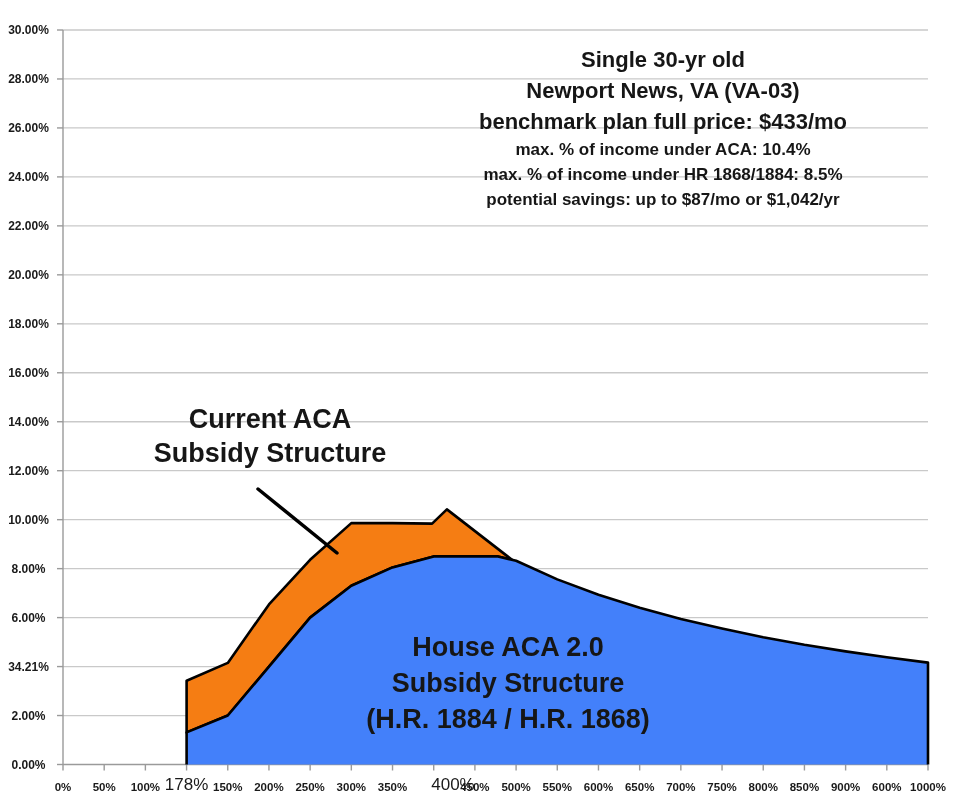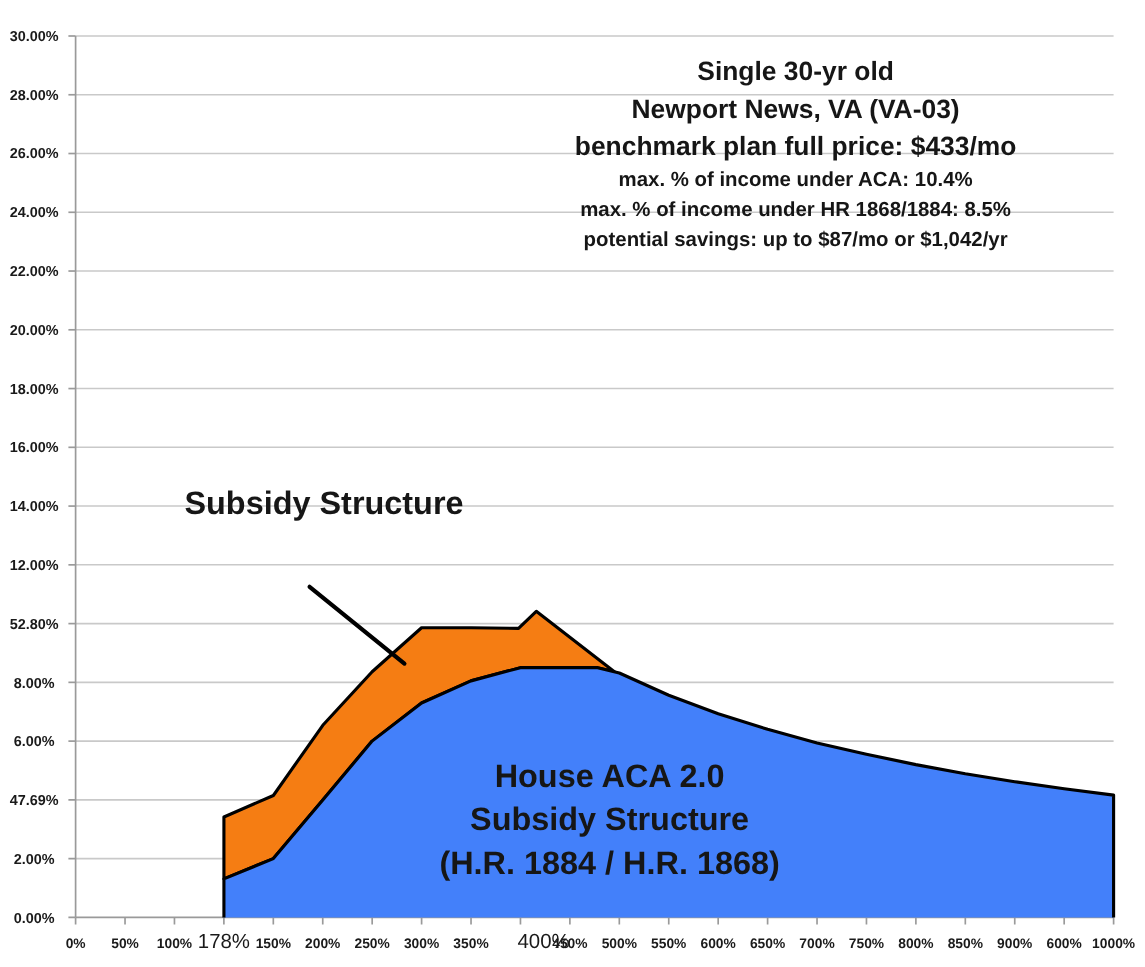--- a/index.html
+++ b/index.html
@@ -79,24 +79,24 @@
       <line x1="928" x2="928" y1="764.5" y2="770.5" stroke="#9A9A9A" stroke-width="1.4"></line>
       <path d="M186.6,680.8 L227.8,662.9 L269.0,604.4 L310.1,559.8 L351.3,523.1 L392.5,523.1 L432.1,523.6 L446.9,509.4 L512.0,559.8 L512.0,559.8 L498.0,556.4 L433.7,556.4 L392.5,567.4 L351.3,585.8 L310.1,617.6 L269.0,666.6 L227.8,715.5 L186.6,732.4 Z" fill="#F57D13" stroke="#000000" stroke-width="2.6" stroke-linejoin="round"></path>
       <path d="M186.6,764.5 L186.6,732.4 L227.8,715.5 L269.0,666.6 L310.1,617.6 L351.3,585.8 L392.5,567.4 L433.7,556.4 L498.0,556.4 L516.1,560.8 L557.3,579.4 L598.5,594.8 L639.7,607.8 L680.9,619.1 L722.0,628.6 L763.2,637.2 L804.4,644.8 L845.6,651.4 L886.8,657.3 L928.0,662.6 L928.0,764.5 Z" fill="#4380FA" stroke="none"></path>
       <path d="M186.6,764.5 L186.6,732.4 L227.8,715.5 L269.0,666.6 L310.1,617.6 L351.3,585.8 L392.5,567.4 L433.7,556.4 L498.0,556.4 L516.1,560.8 L557.3,579.4 L598.5,594.8 L639.7,607.8 L680.9,619.1 L722.0,628.6 L763.2,637.2 L804.4,644.8 L845.6,651.4 L886.8,657.3 L928.0,662.6 L928.0,764.5" fill="none" stroke="#000000" stroke-width="2.6" stroke-linejoin="round"></path>
       <line x1="258" y1="489" x2="337" y2="553" stroke="#000000" stroke-width="3.5" stroke-linecap="round"></line>
     </svg>
 
   <div id="y-axis-labels">
       <div class="ylab" style="top: 757.5px;">0.00%</div>
       <div class="ylab" style="top: 708.533px;">2.00%</div>
-      <div class="ylab" style="top: 659.567px;">47.69%</div>
+      <div class="ylab" style="top: 659.567px;">34.21%</div>
       <div class="ylab" style="top: 610.6px;">6.00%</div>
       <div class="ylab" style="top: 561.633px;">8.00%</div>
-      <div class="ylab" style="top: 512.667px;">52.80%</div>
+      <div class="ylab" style="top: 512.667px;">10.00%</div>
       <div class="ylab" style="top: 463.7px;">12.00%</div>
       <div class="ylab" style="top: 414.733px;">14.00%</div>
       <div class="ylab" style="top: 365.767px;">16.00%</div>
       <div class="ylab" style="top: 316.8px;">18.00%</div>
       <div class="ylab" style="top: 267.833px;">20.00%</div>
       <div class="ylab" style="top: 218.867px;">22.00%</div>
       <div class="ylab" style="top: 169.9px;">24.00%</div>
       <div class="ylab" style="top: 120.933px;">26.00%</div>
       <div class="ylab" style="top: 71.9667px;">28.00%</div>
       <div class="ylab" style="top: 23px;">30.00%</div>
@@ -129,20 +129,21 @@
   <div id="title-block">
     <div class="tl-big">Single 30-yr old</div>
     <div class="tl-big">Newport News, VA (VA-03)</div>
     <div class="tl-big">benchmark plan full price: $433/mo</div>
     <div class="tl-small">max. % of income under ACA: 10.4%</div>
     <div class="tl-small">max. % of income under HR 1868/1884: 8.5%</div>
     <div class="tl-small">potential savings: up to $87/mo or $1,042/yr</div>
   </div>
 
   <div id="aca-label" class="area-label">
+    <div>Current ACA</div>
     <div>Subsidy Structure</div>
   </div>
 
   <div id="house-label" class="area-label">
     <div>House ACA 2.0</div>
     <div>Subsidy Structure</div>
     <div>(H.R. 1884 / H.R. 1868)</div>
   </div>
 
 </div>

